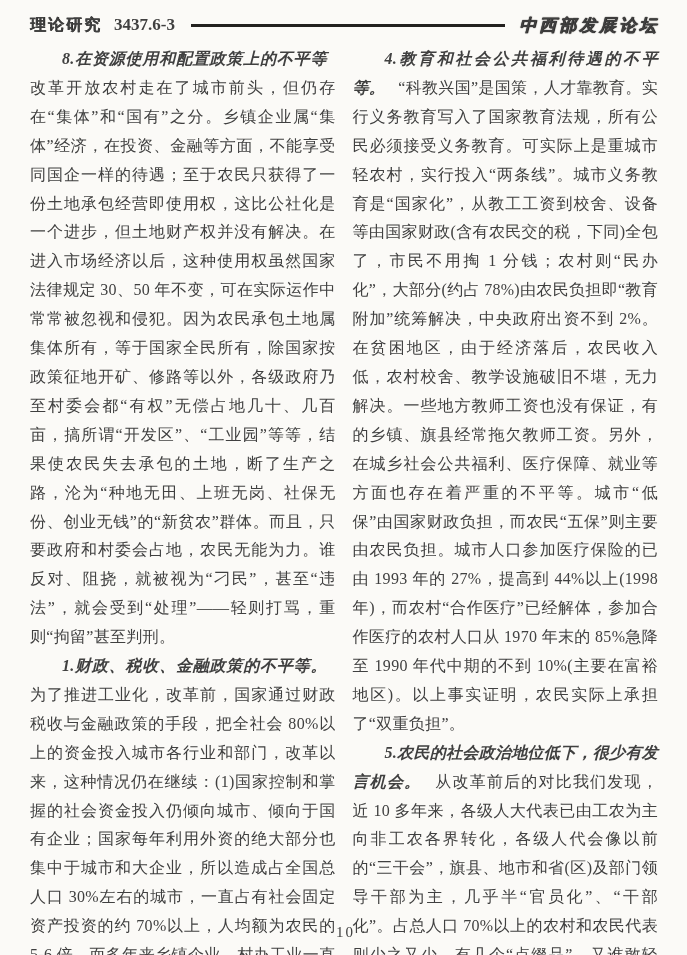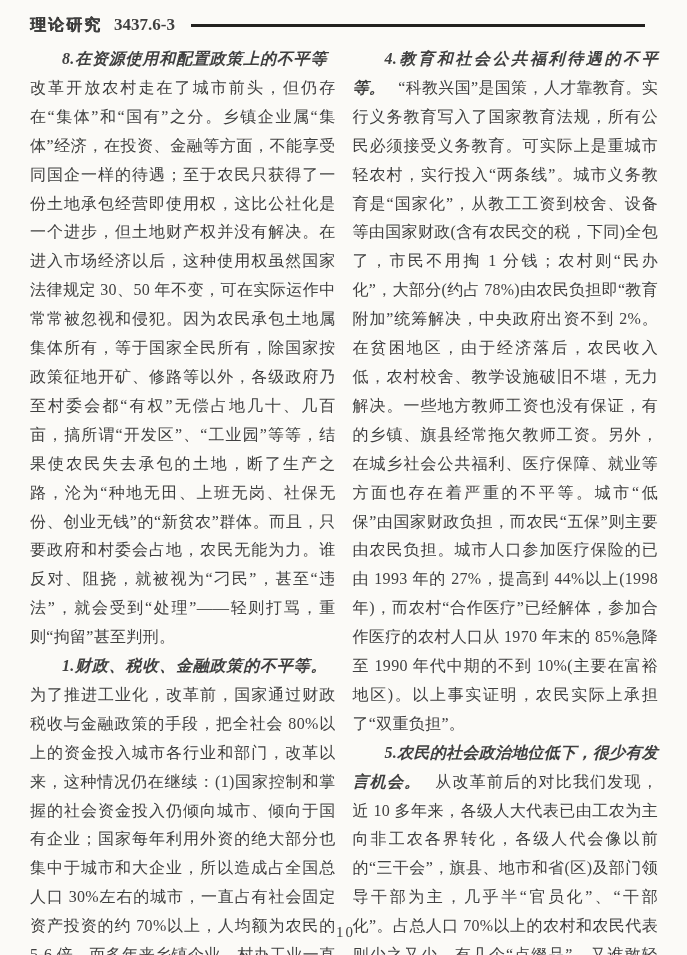--- a/index.html
+++ b/index.html
@@ -90,20 +90,21 @@
 </style>
 </head>
 <body>
 
 <div class="page">
 
   <header class="page-header">
     <span class="journal-name">理论研究</span>
     <span class="issue">3437.6-3</span>
     <div class="header-rule"></div>
+    <span class="column-title">中西部发展论坛</span>
   </header>
 
   <main class="columns">
 
     <section class="col">
       <p class="para-indent">
         <span class="para-heading">8.在资源使用和配置政策上的不平等</span>
         <span>改革开放农村走在了城市前头，但仍存在“集体”和“国有”之分。乡镇企业属“集体”经济，在投资、金融等方面，不能享受同国企一样的待遇；至于农民只获得了一份土地承包经营即使用权，这比公社化是一个进步，但土地财产权并没有解决。在进入市场经济以后，这种使用权虽然国家法律规定 30、50 年不变，可在实际运作中常常被忽视和侵犯。因为农民承包土地属集体所有，等于国家全民所有，除国家按政策征地开矿、修路等以外，各级政府乃至村委会都“有权”无偿占地几十、几百亩，搞所谓“开发区”、“工业园”等等，结果使农民失去承包的土地，断了生产之路，沦为“种地无田、上班无岗、社保无份、创业无钱”的“新贫农”群体。而且，只要政府和村委会占地，农民无能为力。谁反对、阻挠，就被视为“刁民”，甚至“违法”，就会受到“处理”——轻则打骂，重则“拘留”甚至判刑。</span>
       </p>
       <p class="para-indent">

